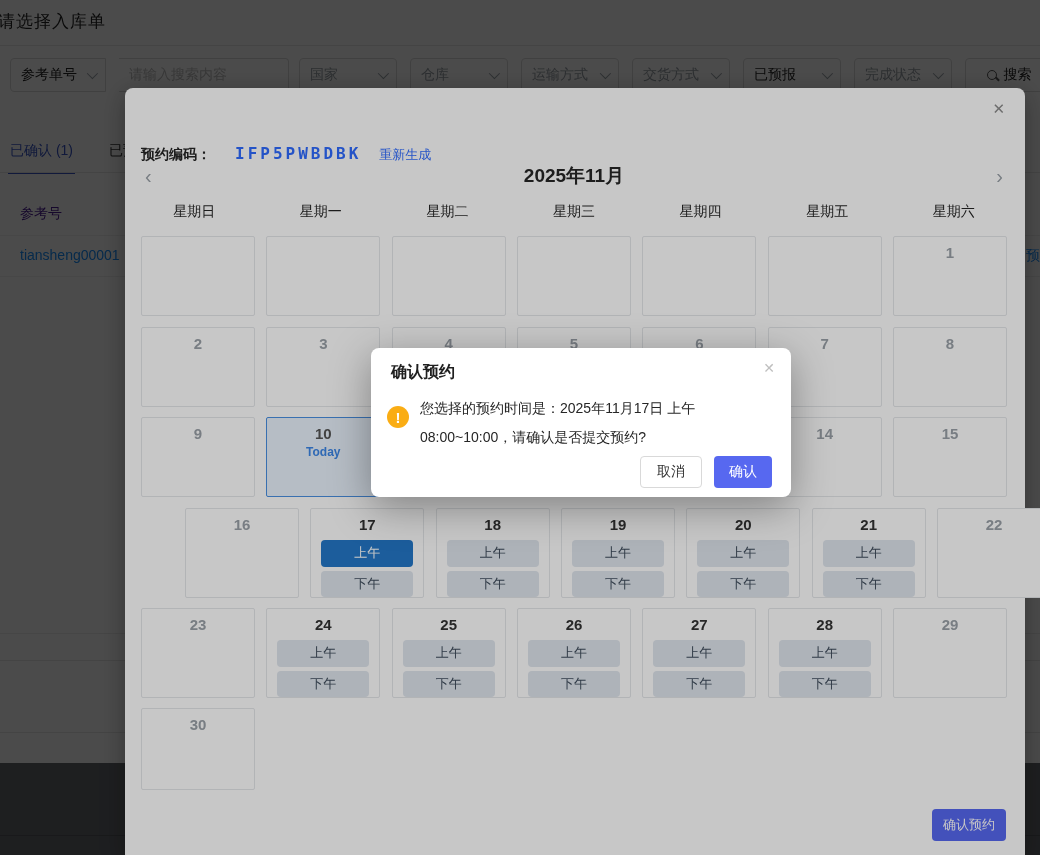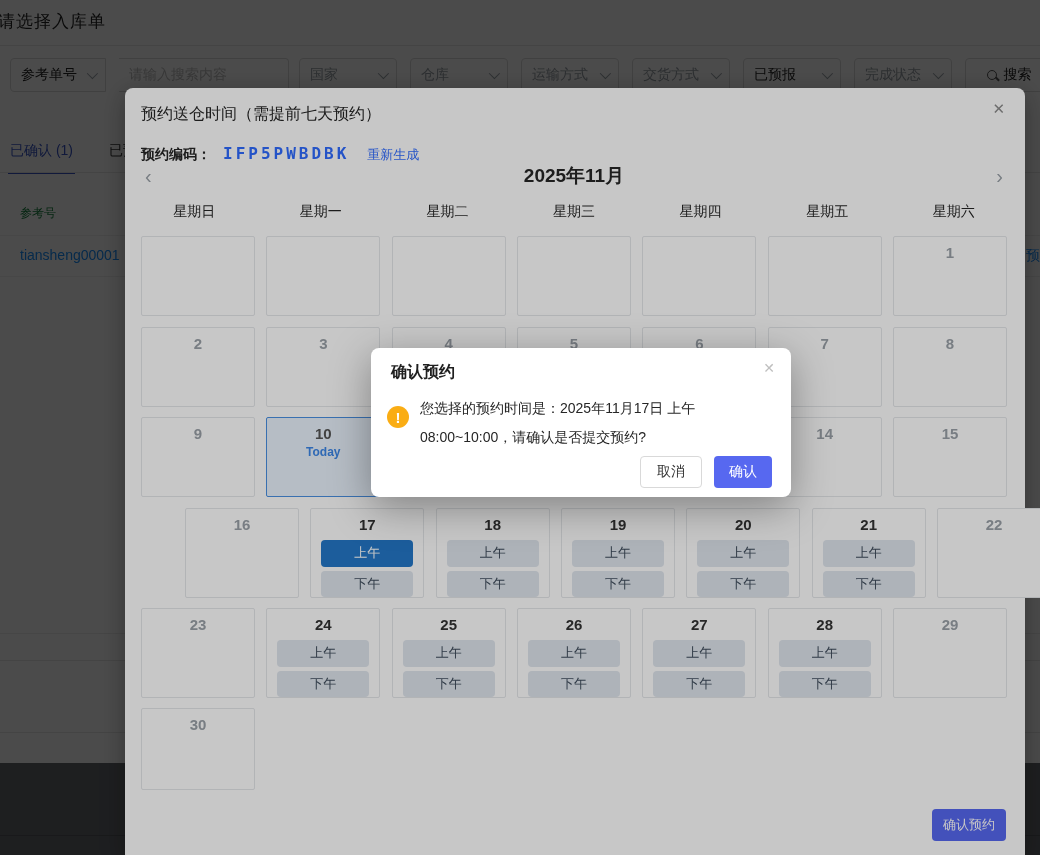--- a/index.html
+++ b/index.html
@@ -21,37 +21,37 @@
   .sel.placeholder .lbl { color:#9aa1a8; }
   .chev { width:8px; height:8px; border-right:1.5px solid #9aa1a8; border-bottom:1.5px solid #9aa1a8; transform:rotate(45deg) translateY(-2px); flex:0 0 auto; }
   .btn-plain { width:88px; justify-content:center; gap:7px; cursor:pointer; }
   .mag { width:10px; height:10px; border:1.6px solid #595959; border-radius:50%; position:relative; }
   .mag::after { content:""; position:absolute; width:5px; height:1.6px; background:#595959; transform:rotate(45deg); right:-4px; bottom:-1px; }
 
   .tabs { position:absolute; left:10px; top:142px; display:flex; gap:36px; font-size:14px; }
   .tab { color:#333; padding-bottom:14px; position:relative; cursor:pointer; }
   .tab.active { color:#3a57c8; }
   .tab.active::after { content:""; position:absolute; left:-2px; right:-2px; bottom:0; height:2.5px; background:#3a57c8; }
-  .th { position:absolute; left:20px; top:205px; font-size:12px; font-weight:500; color:#15803d; }
+  .th { position:absolute; left:20px; top:205px; font-size:14px; font-weight:500; color:#4c1d95; }
   .row-link { position:absolute; left:20px; top:247px; font-size:14px; color:#1890ff; cursor:pointer; }
   .row-action { position:absolute; left:1026px; top:247px; font-size:14px; color:#1890ff; cursor:pointer; white-space:nowrap; }
   .dark-foot { position:absolute; left:0; top:763px; width:1040px; height:92px; background:#666a70; }
   .dark-foot .inline { position:absolute; left:0; top:72px; width:1040px; height:1px; background:#55585d; }
 
   
   .mask-a { position:absolute; inset:0; background:rgba(0,0,0,0.62); z-index:10; }
   .mask-b { position:absolute; inset:0; background:rgba(0,0,0,0.22); z-index:30; }
 
   
   .modal { position:absolute; left:125px; top:88px; width:900px; height:767px; background:#fff; border-radius:8px 8px 0 0; z-index:20; box-shadow:0 6px 24px rgba(0,0,0,0.3); }
   .modal-close { position:absolute; right:20px; top:12px; font-size:15px; color:#8c8c8c; cursor:pointer; }
   .modal-title { position:absolute; left:16px; top:16px; font-size:16px; font-weight:500; color:#262626; }
   .code-row { position:absolute; left:16px; top:56px; display:flex; align-items:baseline; }
   .code-label { font-size:14px; font-weight:700; color:#262626; }
-  .code-value { font-family:"DejaVu Sans Mono","Liberation Mono",monospace; font-size:16px; font-weight:700; color:#2f6bff; letter-spacing:3px; margin-left:12px; }
+  .code-value { font-family:"DejaVu Sans Mono","Liberation Mono",monospace; font-size:16px; font-weight:700; color:#2f6bff; letter-spacing:3px; margin-left:24px; }
   .regen { font-size:13px; color:#2f6bff; margin-left:18px; cursor:pointer; }
   .cal-head { position:absolute; left:16px; top:74px; width:866px; height:28px; display:flex; align-items:center; justify-content:center; }
   .month-title { font-size:19px; font-weight:700; color:#262626; }
   .nav { position:absolute; top:0; font-size:20px; color:#9aa1a8; cursor:pointer; line-height:28px; }
   .nav.prev { left:4px; } .nav.next { right:4px; }
   .weekday-row { position:absolute; left:16px; top:115px; width:866px; display:flex; gap:20px; }
   .weekday { width:114px; text-align:center; font-size:14px; font-weight:500; color:#262626; }
   .cal-row { position:absolute; left:16px; width:866px; display:flex; gap:11.4px; }
   .cell { width:114px; border:1px solid #e4e7ea; border-radius:2px; background:#fff; display:flex; flex-direction:column; align-items:center; }
   .cell.blank { background:#fff; }
@@ -142,21 +142,20 @@
     <div class="hr" style="top:732px; background:#e6e6e6"></div>
     <div class="dark-foot">
         <div class="inline"></div>
       </div>
   </div>
 
   <div class="mask-a"></div>
 
   <div class="modal">
     <div class="modal-close">✕</div>
-    <div class="modal-title">预约送仓时间（需提前七天预约）</div>
 
     <div class="code-row">
       <span class="code-label">预约编码：</span>
       <span class="code-value">IFP5PWBDBK</span>
       <span class="regen">重新生成</span>
     </div>
 
     <div class="cal-head">
       <span class="nav prev">‹</span>
       <span class="month-title">2025年11月</span>

